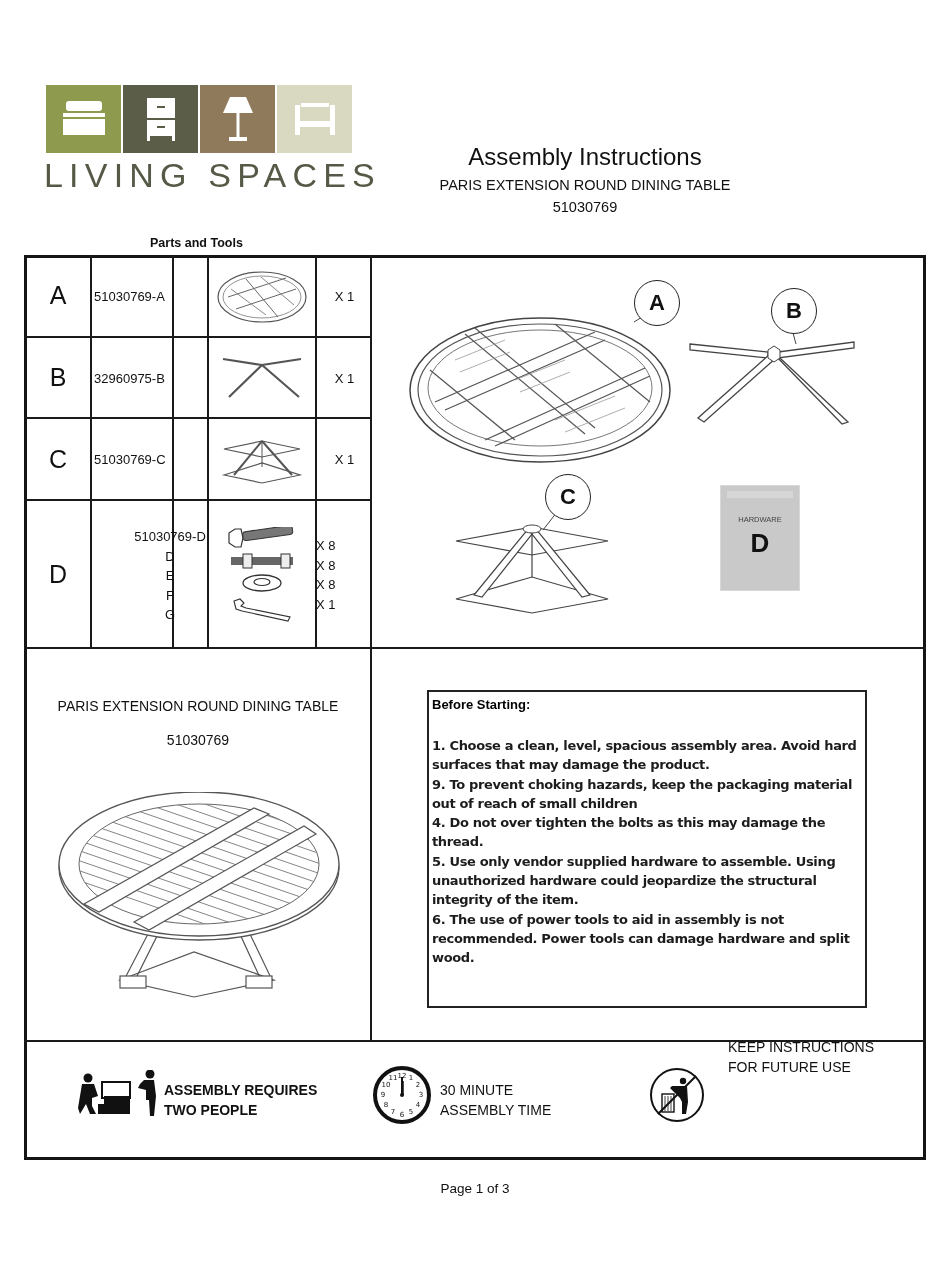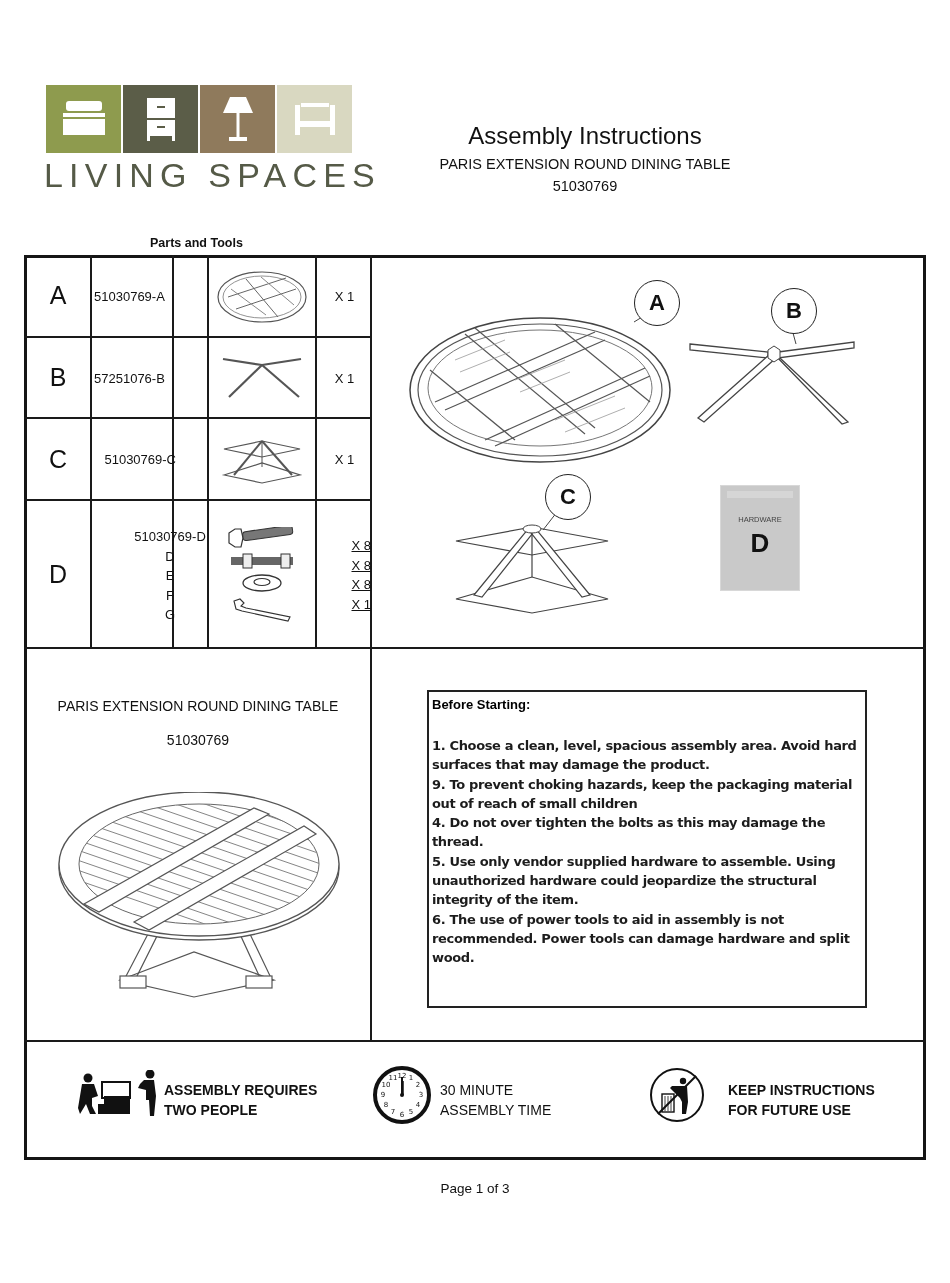--- a/index.html
+++ b/index.html
@@ -7,39 +7,39 @@
          font-family: "Liberation Sans", "DejaVu Sans", sans-serif; color: #111; }
   .abs { position: absolute; }
 
   
   .logo-tiles { left: 46px; top: 85px; width: 307px; height: 68px; display: flex; gap: 2px; }
   .tile { width: 75px; height: 68px; display: flex; align-items: center; justify-content: center; }
   .logo-word { left: 44px; top: 156px; width: 312px; font-size: 34px; letter-spacing: 6.2px;
                color: #555a47; font-family: Liberation Sans, sans-serif; font-weight: normal; white-space: nowrap; }
 
   
-  .hdr { left: 430px; width: 310px; text-align: center; }
+  .hdr { left: 430px; width: 310px; text-align: center; margin-top: 21px; }
   .hdr-title { top: 122px; font-size: 24px; }
   .hdr-sub { top: 156px; font-size: 14.5px; }
   .hdr-num { top: 178px; font-size: 14.5px; }
 
   .parts-label { left: 150px; top: 236px; font-size: 12.5px; font-weight: bold; }
 
   
   .frame { left: 24px; top: 255px; width: 896px; height: 899px; border: 3px solid #151515; }
   .hl { position: absolute; height: 0; border-top: 2px solid #1a1a1a; }
   .vl { position: absolute; width: 0; border-left: 2px solid #1a1a1a; }
 
   .cell-letter { position: absolute; font-size: 25px; text-align: center; width: 66px; }
   .cell-code { position: absolute; font-size: 13px; width: 82px; text-align: left; }
   .cell-qty { position: absolute; font-size: 13px; width: 55px; text-align: center; }
   .cell-img { position: absolute; display: flex; align-items: center; justify-content: center; }
 
   .d-codes { position: absolute; left: 91px; top: 527px; width: 82px; text-align: center; font-size: 13px; line-height: 19.5px; padding-left: 38px; }
-  .d-qtys { position: absolute; left: 316px; top: 536px; width: 55px; text-align: right; font-size: 13px; line-height: 19.5px; text-decoration: underline; }
+  .d-qtys { position: absolute; left: 316px; top: 536px; width: 55px; text-align: left; font-size: 13px; line-height: 19.5px; }
 
   .callout { position: absolute; border: 1.5px solid #222; border-radius: 50%; background: #fff;
              display: flex; align-items: center; justify-content: center; font-weight: bold; font-size: 22px; }
 
   .mid-title { left: 24px; width: 348px; text-align: center; font-size: 14px; }
 
   .before-box { left: 427px; top: 690px; width: 436px; height: 314px; border: 2px solid #222; border-top-width: 2px; }
   .before-head { color: #000000; font-weight: bold; font-size: 13px; position: absolute; left: 3px; top: 5px; }
   .before-list { position: absolute; left: 3px; top: 44px; width: 432px; font-size: 13px; line-height: 19.3px;
                  font-weight: bold; color: #1c1c1c; font-family: "DejaVu Sans", sans-serif; letter-spacing: -0.35px; }
@@ -116,33 +116,33 @@
       <line x1="12" y1="28" x2="70" y2="9" stroke="#666"></line>
       <line x1="20" y1="40" x2="80" y2="20" stroke="#666"></line>
       <line x1="30" y1="10" x2="62" y2="48" stroke="#666"></line>
       <line x1="15" y1="20" x2="50" y2="46" stroke="#888"></line>
       <line x1="45" y1="8" x2="78" y2="36" stroke="#888"></line>
     </svg>
 </div>
 <div class="cell-qty" style="left:317px; top:289px;">X 1</div>
 
 <div class="cell-letter" style="left:25px; top:363px;">B</div>
-<div class="cell-code" style="left:94px; top:371px;">57251076-B</div>
+<div class="cell-code" style="left:94px; top:371px;">32960975-B</div>
 <div class="cell-img" style="left:209px; top:339px; width:106px; height:78px;">
   <svg width="90" height="50" viewBox="0 0 90 50">
       <line x1="6" y1="6" x2="45" y2="12" stroke="#555" stroke-width="2.2"></line>
       <line x1="84" y1="6" x2="45" y2="12" stroke="#555" stroke-width="2.2"></line>
       <line x1="45" y1="12" x2="12" y2="44" stroke="#555" stroke-width="2.2"></line>
       <line x1="45" y1="12" x2="82" y2="44" stroke="#555" stroke-width="2.2"></line>
     </svg>
 </div>
 <div class="cell-qty" style="left:317px; top:371px;">X 1</div>
 
 <div class="cell-letter" style="left:25px; top:445px;">C</div>
-<div class="cell-code" style="left:94px; top:452px;text-align:right;">51030769-C</div>
+<div class="cell-code" style="left:94px; top:452px;">51030769-C</div>
 <div class="cell-img" style="left:209px; top:420px; width:106px; height:79px;">
   <svg width="84" height="50" viewBox="0 0 84 50">
       <polygon points="4,14 42,6 80,14 42,22" fill="none" stroke="#555" stroke-width="1.2"></polygon>
       <line x1="42" y1="6" x2="14" y2="40" stroke="#555" stroke-width="2"></line>
       <line x1="42" y1="6" x2="72" y2="40" stroke="#555" stroke-width="2"></line>
       <line x1="42" y1="6" x2="42" y2="32" stroke="#555" stroke-width="1"></line>
       <polygon points="4,40 42,28 80,40 42,48" fill="none" stroke="#555" stroke-width="1.2"></polygon>
     </svg>
 </div>
 <div class="cell-qty" style="left:317px; top:452px;">X 1</div>
@@ -354,18 +354,18 @@
     <g stroke="#111" stroke-width="0.8">
         <line x1="17" y1="30" x2="17" y2="45"></line>
         <line x1="20" y1="30" x2="20" y2="45"></line>
         <line x1="23" y1="30" x2="23" y2="45"></line>
       </g>
     <circle cx="35" cy="15" r="3.2" fill="#111"></circle>
     <path d="M31,20 L39,20 L40,36 L38,48 L34,48 L34,36 L32,32 L22,22 L24,20 Z" fill="#111"></path>
     <line x1="10" y1="48" x2="48" y2="10" stroke="#111" stroke-width="2"></line>
   </svg>
 </div>
-<div class="foot-text" style="left:728px; top:1080px;font-weight:bold;">
+<div class="foot-text" style="left:728px; top:1037px;">
   <div>KEEP INSTRUCTIONS</div>
   <div>FOR FUTURE USE</div>
 </div>
 
 <div class="abs page-num">Page 1 of 3</div>
 
 </body></html>

